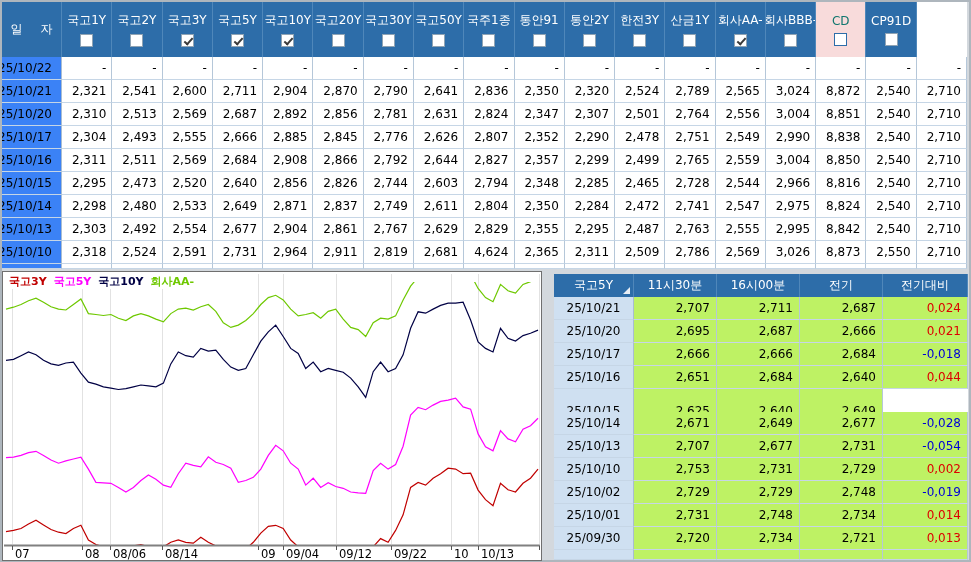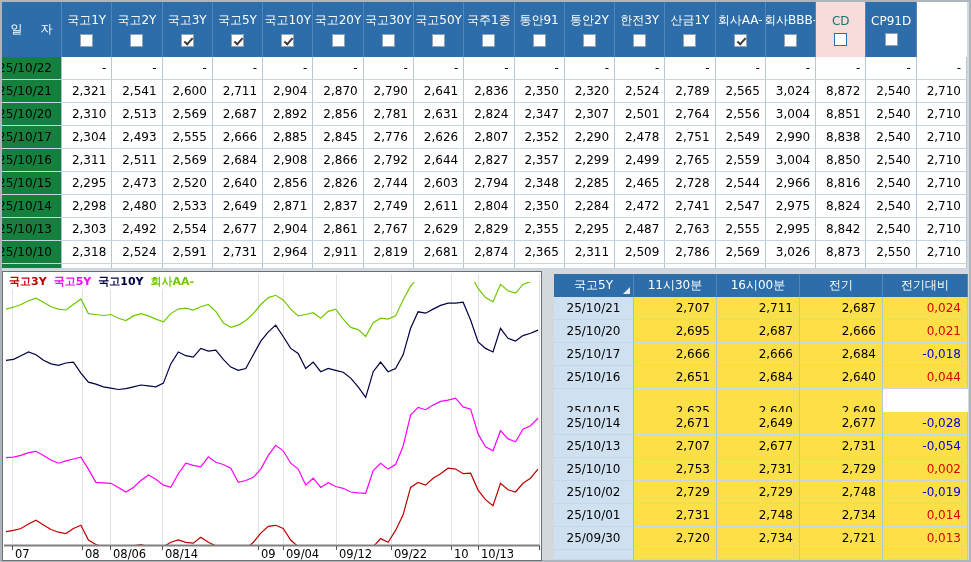--- a/index.html
+++ b/index.html
@@ -43,21 +43,21 @@
     transform:rotate(-48deg);
   }
   .t-row{display:grid;grid-template-columns:60px repeat(18,1fr);height:23px;}
   .t-row.partial{height:5px;overflow:hidden;}
   .td{
     background:#fff;border-right:1px solid #b5c7d9;border-bottom:1px solid #c6d6e6;
     box-sizing:border-box;display:flex;align-items:center;justify-content:flex-end;
     padding-right:5px;font-size:12px;overflow:hidden;white-space:nowrap;
   }
   .td.date{
-    background:#15803d;justify-content:center;padding-right:13px;
+    background:#3b82f6;justify-content:center;padding-right:13px;
     border-right:1px solid #a9bdd1;
   }
   
   .chart-panel{
     position:absolute;left:2px;top:271px;width:540px;height:290px;
     background:#fff;
   }
   .chart-panel svg{display:block;}
   .legend{
     position:absolute;left:5px;top:3px;background:#fff;
@@ -74,21 +74,21 @@
   .qh{
     background:#2d6da9;color:#fff;display:flex;align-items:center;justify-content:center;
     border-right:1px solid #4f87ba;box-sizing:border-box;position:relative;
     font-size:12px;white-space:nowrap;overflow:hidden;
   }
   .sort-tri{
     position:absolute;right:3px;bottom:3px;width:0;height:0;
     border-left:7px solid transparent;border-bottom:7px solid #e8eef5;
   }
   .qd{
-    background:#fde047;border-right:1px solid #b5c7d9;border-bottom:1px solid #c6d6e6;
+    background:#bef264;border-right:1px solid #b5c7d9;border-bottom:1px solid #c6d6e6;
     box-sizing:border-box;display:flex;align-items:center;justify-content:flex-end;
     padding-right:6px;font-size:12px;overflow:hidden;white-space:nowrap;
   }
   .qd.date{
     background:#cfe0f1;justify-content:center;padding-right:0;
     border-right:1px solid #a9bdd1;
   }
 </style>
 </head>
 <body>
@@ -339,21 +339,21 @@
         <div class="t-row">
           <div class="td date">25/10/10</div>
           <div class="td">2,318</div>
           <div class="td">2,524</div>
           <div class="td">2,591</div>
           <div class="td">2,731</div>
           <div class="td">2,964</div>
           <div class="td">2,911</div>
           <div class="td">2,819</div>
           <div class="td">2,681</div>
-          <div class="td">2,874</div>
+          <div class="td">4,624</div>
           <div class="td">2,365</div>
           <div class="td">2,311</div>
           <div class="td">2,509</div>
           <div class="td">2,786</div>
           <div class="td">2,569</div>
           <div class="td">3,026</div>
           <div class="td">8,873</div>
           <div class="td">2,550</div>
           <div class="td">2,710</div>
         </div>

